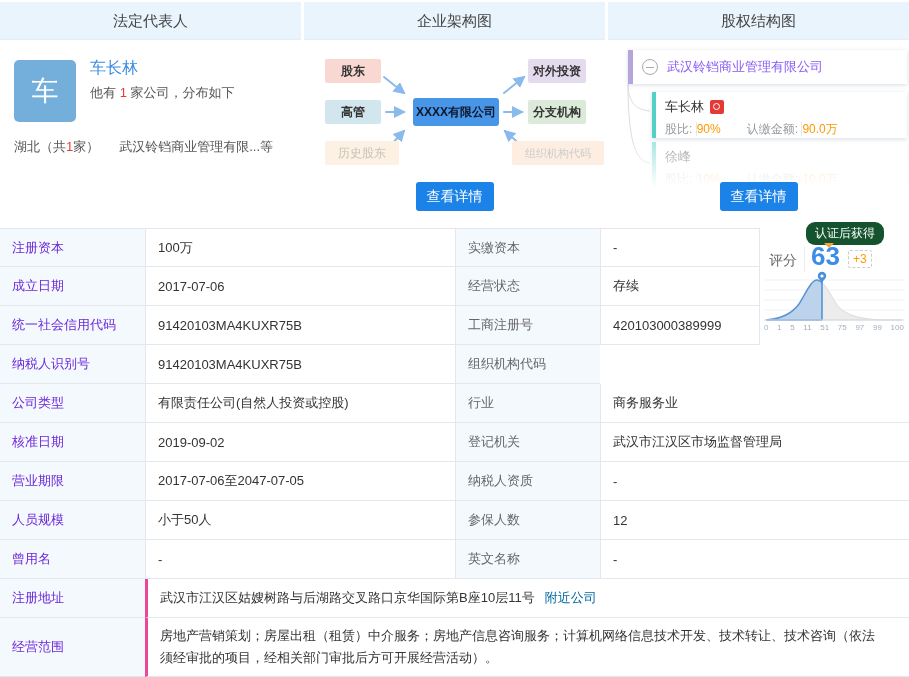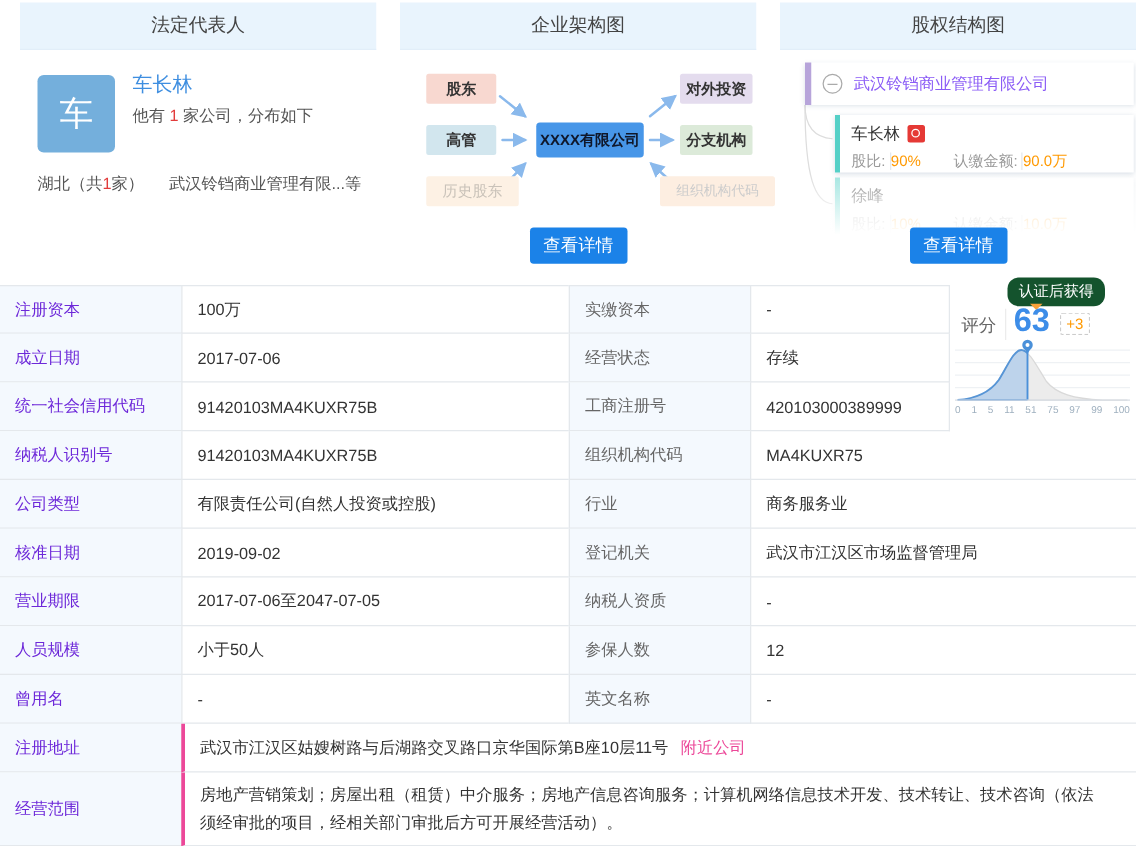--- a/index.html
+++ b/index.html
@@ -1,21 +1,21 @@
 <!DOCTYPE html>
 <html><head>
 <meta charset="utf-8">
 <style>
   * { margin:0; padding:0; box-sizing:border-box; }
   body { font-family:"Liberation Sans","DejaVu Sans",sans-serif; background:#fff; }
   .page { position:relative; width:909px; height:677px; background:#fff; overflow:hidden; }
 
   
   .top-section { display:flex; gap:3px; height:225px; padding-top:2px; }
-  .panel { flex:1; display:flex; flex-direction:column; background:#fff;padding-left:16px; }
+  .panel { flex:1; display:flex; flex-direction:column; background:#fff; }
   .panel-header { height:38px; line-height:38px; text-align:center; background:#e9f4fd;
                   font-size:15px; color:#444; border-bottom:1px solid #e2eef9; }
   .panel-body { position:relative; flex:1; background:#fff; }
 
   
   .avatar { position:absolute; left:14px; top:20px; width:62px; height:62px; background:#74afdc;
             border-radius:5px; color:#fff; font-size:27px; display:flex; align-items:center; justify-content:center; }
   .person-name { position:absolute; left:90px; top:18px; font-size:16px; color:#3e8ee0; text-decoration:none; cursor:pointer; }
   .person-desc { position:absolute; left:90px; top:44px; font-size:13px; color:#555; }
   .region-row { position:absolute; left:14px; top:98px; right:6px; font-size:13px; color:#555; display:flex; gap:20px; white-space:nowrap; }
@@ -77,21 +77,21 @@
   .trow { display:flex; height:39px; }
   .cell { display:flex; align-items:center; padding:0 12px; font-size:13px; border-bottom:1px solid #e4e8ec; }
   .lbl  { width:145px; background:#f4f9fe; color:#6d28d9; flex:none; }
   .val  { width:310px; color:#333; border-left:1px solid #e4e8ec; flex:none; }
   .lbl2 { width:145px; background:#f4f9fe; color:#666; border-left:1px solid #e4e8ec; flex:none; }
   .val2 { flex:1; color:#333; border-left:1px solid #e4e8ec; }
   .val2.narrow { flex:none; width:160px; border-right:1px solid #e4e8ec; }
   .filler { flex:1; }
   .trow.first .cell { border-top:1px solid #e4e8ec; }
   .val-wide { flex:1; color:#333; border-left:3px solid #ec4899; }
-  .addr-link { color:#ec4899; text-decoration:none; margin-left:10px; cursor:pointer; }
+  .addr-link { color:#0369a1; text-decoration:none; margin-left:10px; cursor:pointer; }
   .scope-row { height:59px; }
   .scope-text { line-height:1.7; padding-right:10px; }
 </style>
 </head>
 <body>
 
 <div class="page">
 
   <div class="top-section">
 
@@ -239,21 +239,20 @@
       <div class="cell val">91420103MA4KUXR75B</div>
       <div class="cell lbl2">工商注册号</div>
       <div class="cell val2 narrow">420103000389999</div>
       <div class="filler"></div>
     </div>
 
     <div class="trow">
       <div class="cell lbl">纳税人识别号</div>
       <div class="cell val">91420103MA4KUXR75B</div>
       <div class="cell lbl2">组织机构代码</div>
-      <div class="cell val2">MA4KUXR75</div>
     </div>
 
     <div class="trow">
       <div class="cell lbl">公司类型</div>
       <div class="cell val">有限责任公司(自然人投资或控股)</div>
       <div class="cell lbl2">行业</div>
       <div class="cell val2">商务服务业</div>
     </div>
 
     <div class="trow">

